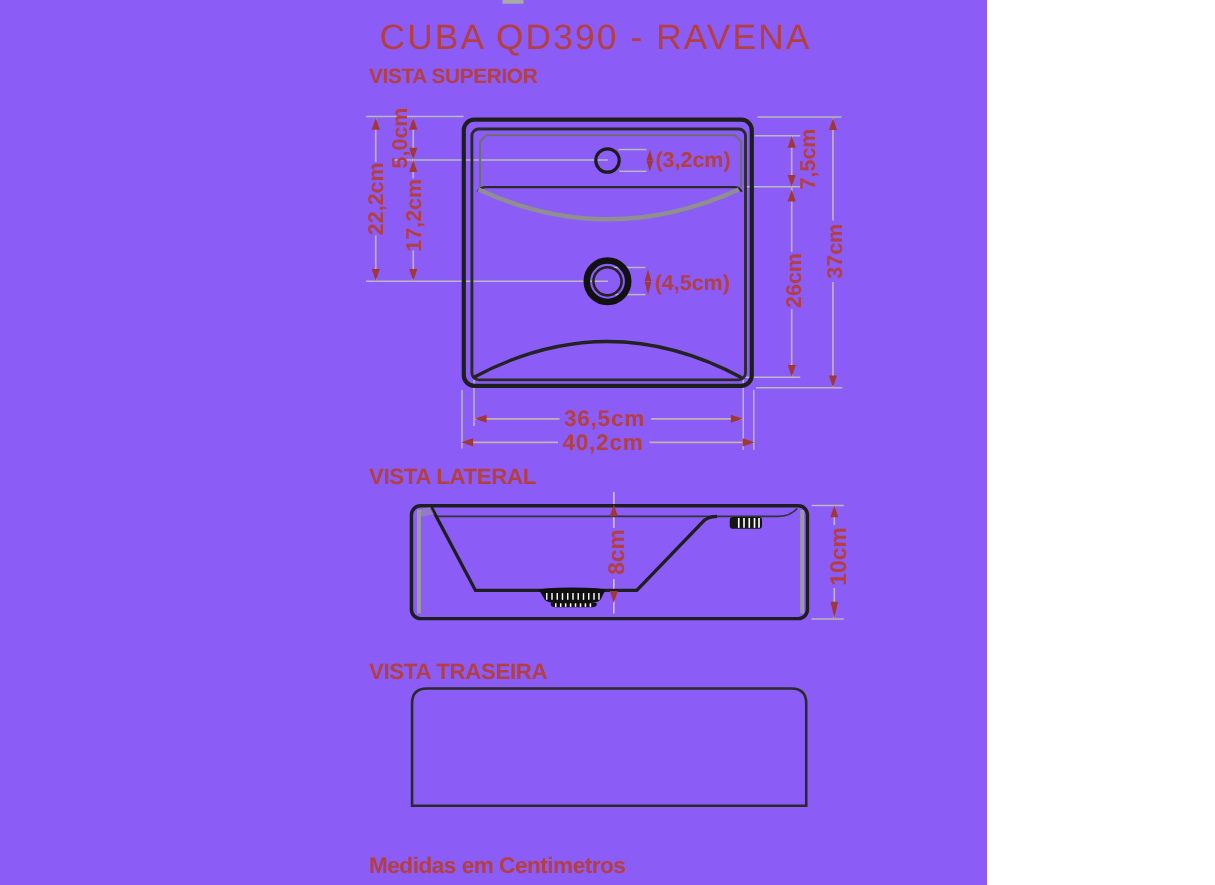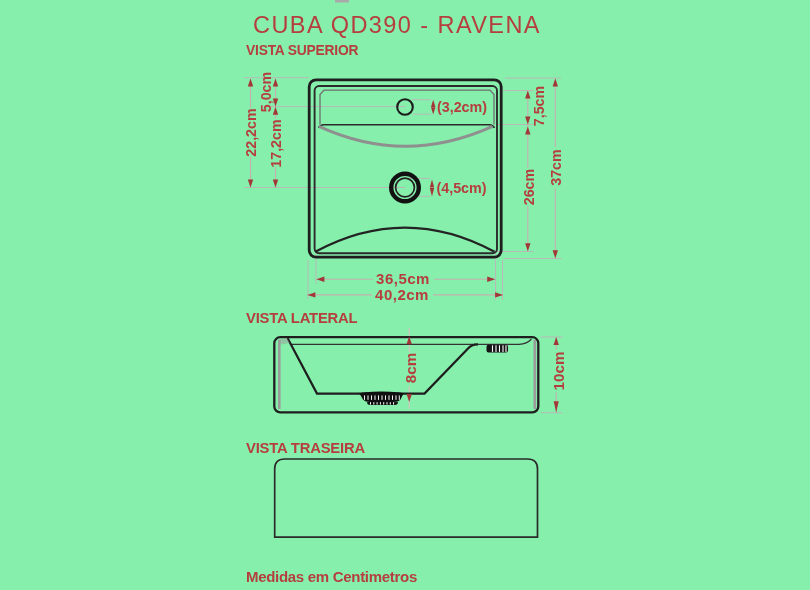--- a/index.html
+++ b/index.html
@@ -1,16 +1,16 @@
 <!DOCTYPE html>
 <html><head>
 <meta charset="utf-8">
 <style>
   html,body{margin:0;padding:0;background:#ffffff;}
-  #canvas{position:relative;width:810px;height:590px;background:#86efac;overflow:hidden;}
+  #canvas{position:relative;width:658px;height:590px;background:#8b5cf6;overflow:hidden;}
   #canvas svg{filter:blur(0.38px);}
   svg text{font-family:"Liberation Sans",sans-serif;font-weight:bold;fill:#b53e3e;}
 </style>
 </head>
 <body>
 <div id="canvas">
 <svg width="810" height="590" viewBox="0 0 810 590">
 
   <rect x="335" y="0" width="14" height="2.5" fill="#a9a9a9"></rect>
 

